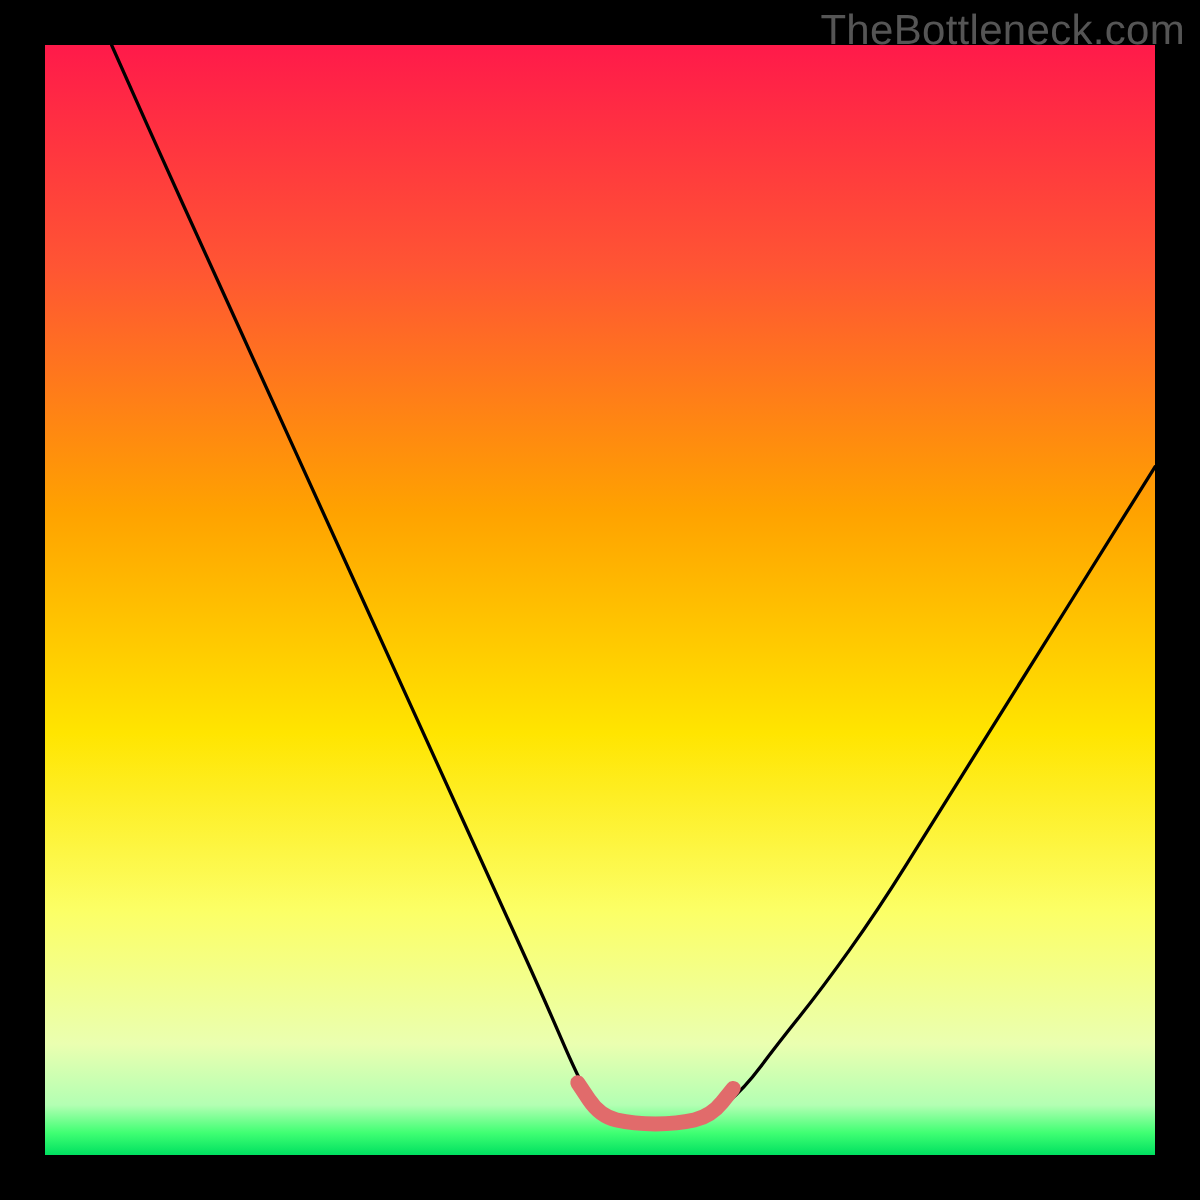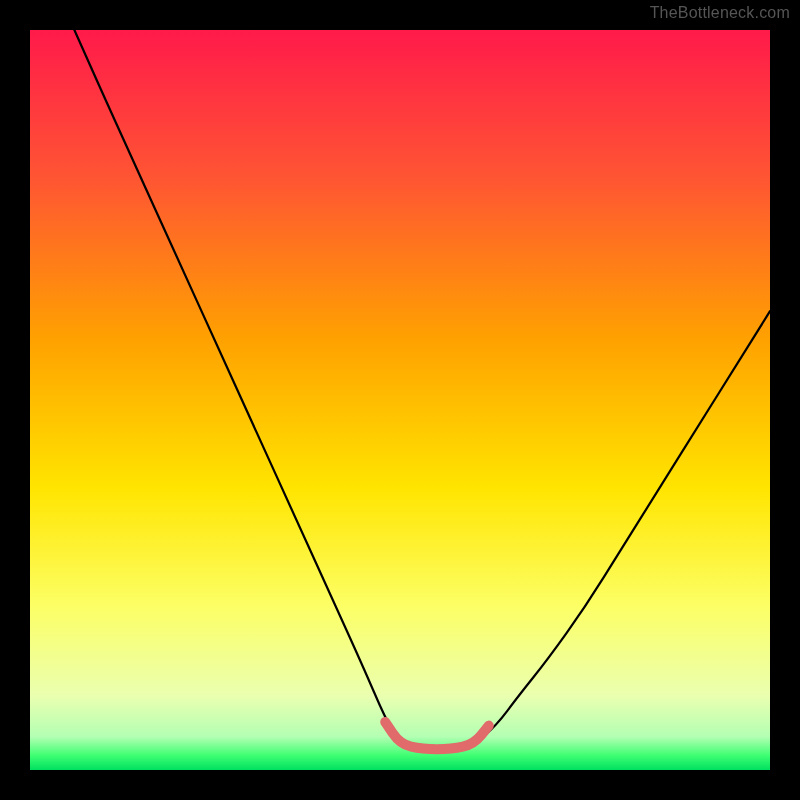--- a/index.html
+++ b/index.html
@@ -14,21 +14,21 @@
   .wrap {
     position: relative;
     width: 800px;
     height: 800px;
   }
   .watermark {
     position: absolute;
     top: 4px;
     right: 10px;
     color: #555;
-    font-size: 16px;
+    font-size: 28px;
     font-weight: 500;
     letter-spacing: 0.2px;
     z-index: 10;
   }
   .plot-area {
     position: absolute;
     left: 30px;
     top: 30px;
     width: 740px;
     height: 740px;

